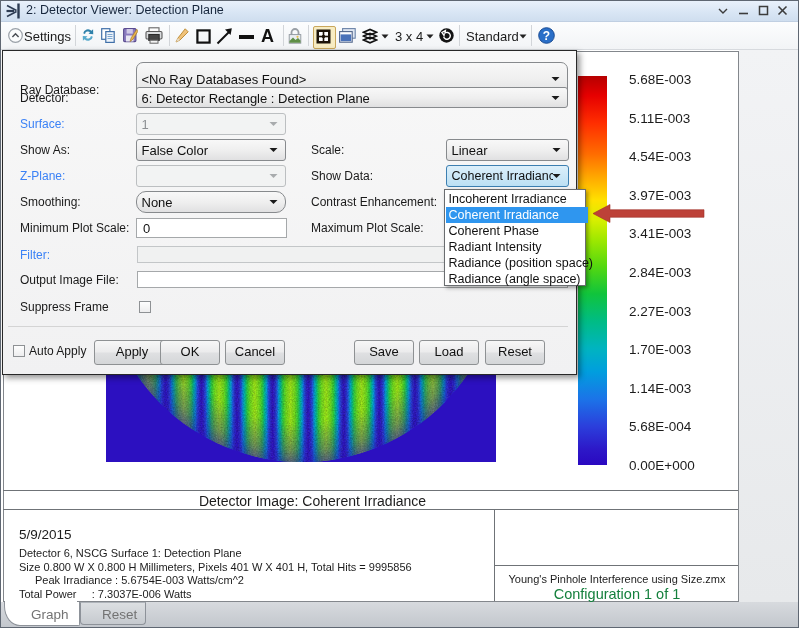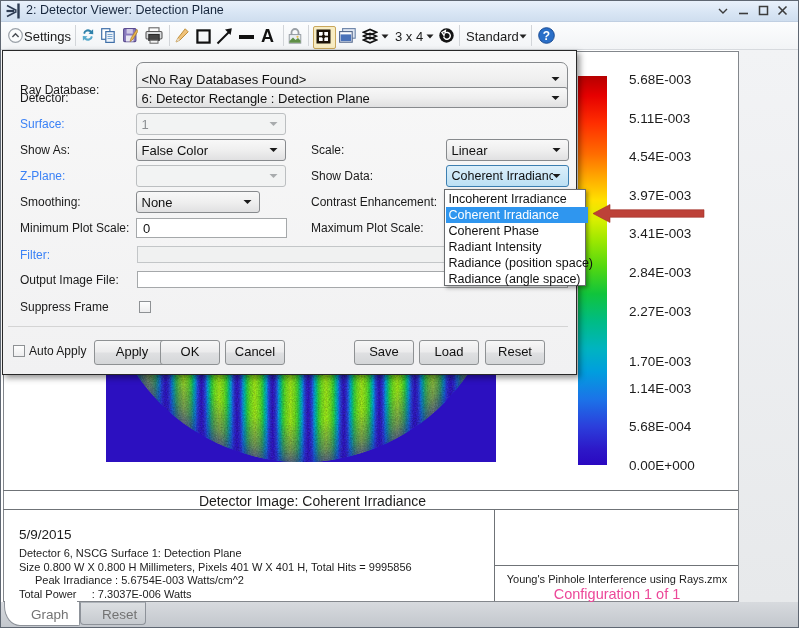--- a/index.html
+++ b/index.html
@@ -26,21 +26,21 @@
 
 #cbar{left:578px;top:76px;width:29px;height:389px;z-index:3;
  background:linear-gradient(#b60000 0%,#e60000 5%,#ff2d00 12%,#ff6c00 20%,#ffa800 26%,#ffe100 32%,#d8ef00 37%,#a0e800 42%,#54d810 49%,#10c43c 56%,#00bc84 63%,#00b4c0 70%,#009ede 76%,#1b74e8 83%,#2b3fdc 90%,#2d18c8 96%,#2a08c0 100%);}
 .cl{font-size:13.5px;color:#1c1c1c;left:629px;transform:translateY(-50%);z-index:3;white-space:nowrap;}
 
 .hline{background:#6f7377;height:1px;z-index:3;}
 .vline{background:#6f7377;width:1px;z-index:3;}
 #dtitle{left:3px;top:492.5px;width:619px;text-align:center;font-size:14px;color:#1c1c1c;z-index:3;}
 .info{left:19px;font-size:11px;color:#1c1c1c;z-index:3;white-space:pre;}
 #cfg1{left:495px;top:572.5px;width:244px;text-align:center;font-size:11px;color:#1c1c1c;z-index:3;}
-#cfg2{left:495px;top:586px;width:244px;text-align:center;font-size:14.5px;color:#ec4899;z-index:3;}
+#cfg2{left:495px;top:586px;width:244px;text-align:center;font-size:14.5px;color:#15803d;z-index:3;}
 
 #tabstrip{left:1px;top:602px;width:797px;height:25px;background:linear-gradient(#d7dade,#c3c7cd);z-index:2;}
 #tabgraph{left:4px;top:602px;width:74px;height:23px;background:#fff;z-index:3;
   border-bottom-left-radius:16px 20px;border-bottom-right-radius:2px;border:1px solid #8d9299;border-top:none;}
 #tabtext{left:80px;top:602px;width:64px;height:21px;background:linear-gradient(#dcdfe2,#c6cacf);z-index:3;
   border:1px solid #8d9299;border-top:1px solid #aeb3b9;border-bottom-left-radius:4px;border-bottom-right-radius:4px;}
 .tabt{font-size:13.5px;color:#737373;z-index:4;}
 
 #dialog{left:2px;top:50px;width:573px;height:323px;background:linear-gradient(#f8f8f8,#f1f1f2);
   border:1.5px solid #282828;box-shadow:3px 3px 6px rgba(0,0,0,.42);z-index:10;}
@@ -241,37 +241,37 @@
 </svg>
 </div>
 <div class="abs" id="cbar"></div>
 <div class="abs cl" style="top:79px;">5.68E-003</div>
 <div class="abs cl" style="top:117.6px;">5.11E-003</div>
 <div class="abs cl" style="top:156.2px;">4.54E-003</div>
 <div class="abs cl" style="top:194.8px;">3.97E-003</div>
 <div class="abs cl" style="top:233.4px;">3.41E-003</div>
 <div class="abs cl" style="top:272px;">2.84E-003</div>
 <div class="abs cl" style="top:310.6px;">2.27E-003</div>
-<div class="abs cl" style="top:349.2px;margin-top:12px;">1.70E-003</div>
+<div class="abs cl" style="top:349.2px;">1.70E-003</div>
 <div class="abs cl" style="top:387.8px;">1.14E-003</div>
 <div class="abs cl" style="top:426.4px;">5.68E-004</div>
 <div class="abs cl" style="top:465px;">0.00E+000</div>
 
 <div class="abs hline" style="left:3px;top:490px;width:735px;"></div>
 <div class="abs" id="dtitle">Detector Image: Coherent Irradiance</div>
 <div class="abs hline" style="left:3px;top:509px;width:735px;"></div>
 <div class="abs vline" style="left:494px;top:510px;height:91px;"></div>
 <div class="abs hline" style="left:495px;top:565px;width:243px;"></div>
 
 <div class="abs info" style="top:527px;font-size:13.5px;">5/9/2015</div>
 <div class="abs info" style="top:547px;">Detector 6, NSCG Surface 1: Detection Plane</div>
 <div class="abs info" style="top:560.5px;">Size 0.800 W X 0.800 H Millimeters, Pixels 401 W X 401 H, Total Hits = 9995856</div>
 <div class="abs info" style="top:574px;margin-left:16px;">Peak Irradiance : 5.6754E-003 Watts/cm^2</div>
 <div class="abs info" style="top:587.5px;">Total Power&nbsp;&nbsp;&nbsp;&nbsp; : 7.3037E-006 Watts</div>
-<div class="abs" id="cfg1">Young's Pinhole Interference using Rays.zmx</div>
+<div class="abs" id="cfg1">Young's Pinhole Interference using Size.zmx</div>
 <div class="abs" id="cfg2">Configuration 1 of 1</div>
 
 <div class="abs" id="tabgraph"></div>
 <div class="abs" style="left:5px;top:599px;width:72px;height:4px;background:#fff;z-index:3;"></div>
 <div class="abs" id="tabtext"></div>
 <div class="abs tabt" style="left:31px;top:607px;">Graph</div>
 <div class="abs tabt" style="left:102px;top:607px;">Reset</div>
 
 <div class="abs" id="dialog"></div>
 <div class="abs lbl" style="left:20px;top:90px;">Ray Database:</div>
@@ -311,21 +311,21 @@
   <span class="ct">False Color</span>
   <svg width="9" height="5" viewBox="0 0 9 5">
       <path d="M0.5 0.5 L4.5 4.5 L8.5 0.5 Z" fill="#1a1a1a"></path>
     </svg>
 </div>
 <div class="abs combo dis" style="left:136px;top:165px;width:150px;height:22px;">
   <svg width="9" height="5" viewBox="0 0 9 5">
       <path d="M0.5 0.5 L4.5 4.5 L8.5 0.5 Z" fill="#a8abad"></path>
     </svg>
 </div>
-<div class="abs combo" style="left:136px;top:191px;width:124px;height:22px;">
+<div class="abs combo" style="left:136px;top:191px;width:150px;height:22px;border-radius:10px;">
   <span class="ct">None</span>
   <svg width="9" height="5" viewBox="0 0 9 5">
       <path d="M0.5 0.5 L4.5 4.5 L8.5 0.5 Z" fill="#1a1a1a"></path>
     </svg>
 </div>
 <div class="abs tinput" style="left:136px;top:218px;width:151px;height:20px;">
     <span class="ct">0</span>
   </div>
 
 <div class="abs combo" style="left:446px;top:139px;width:123px;height:22px;">

